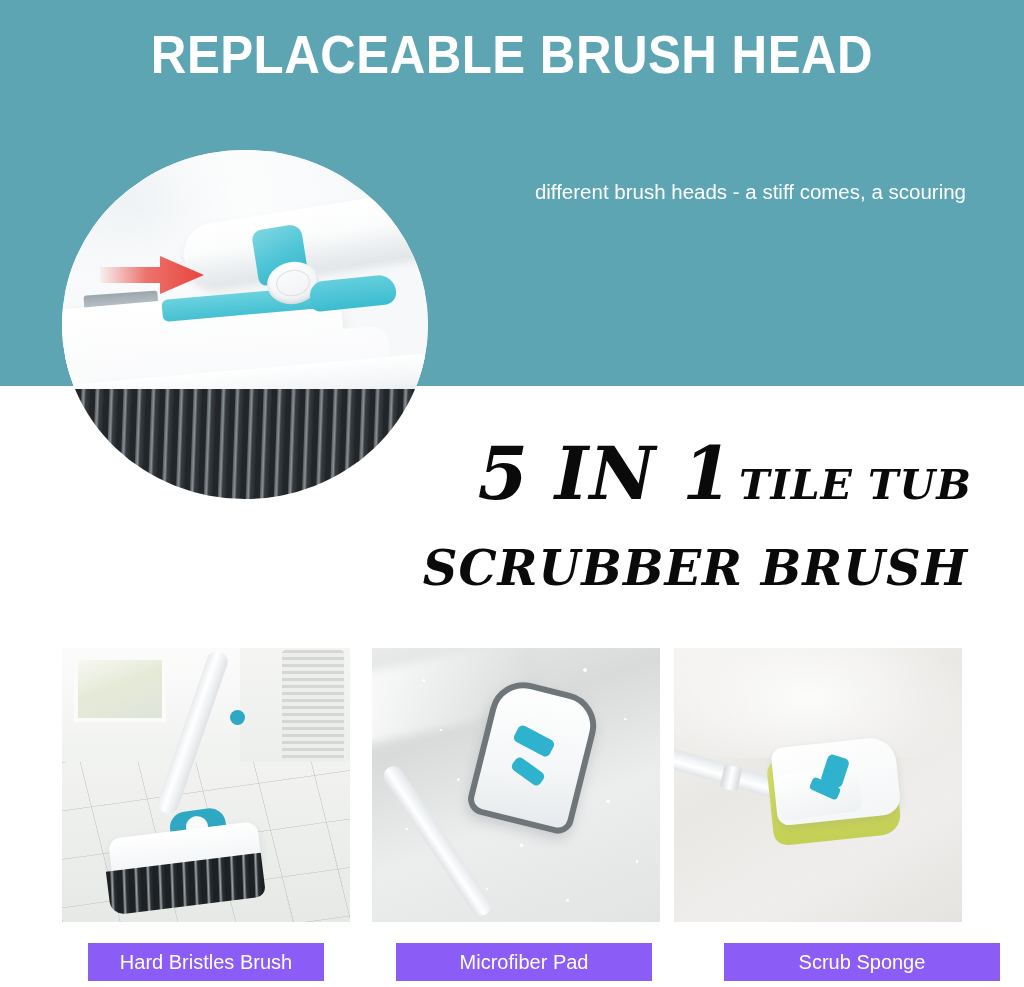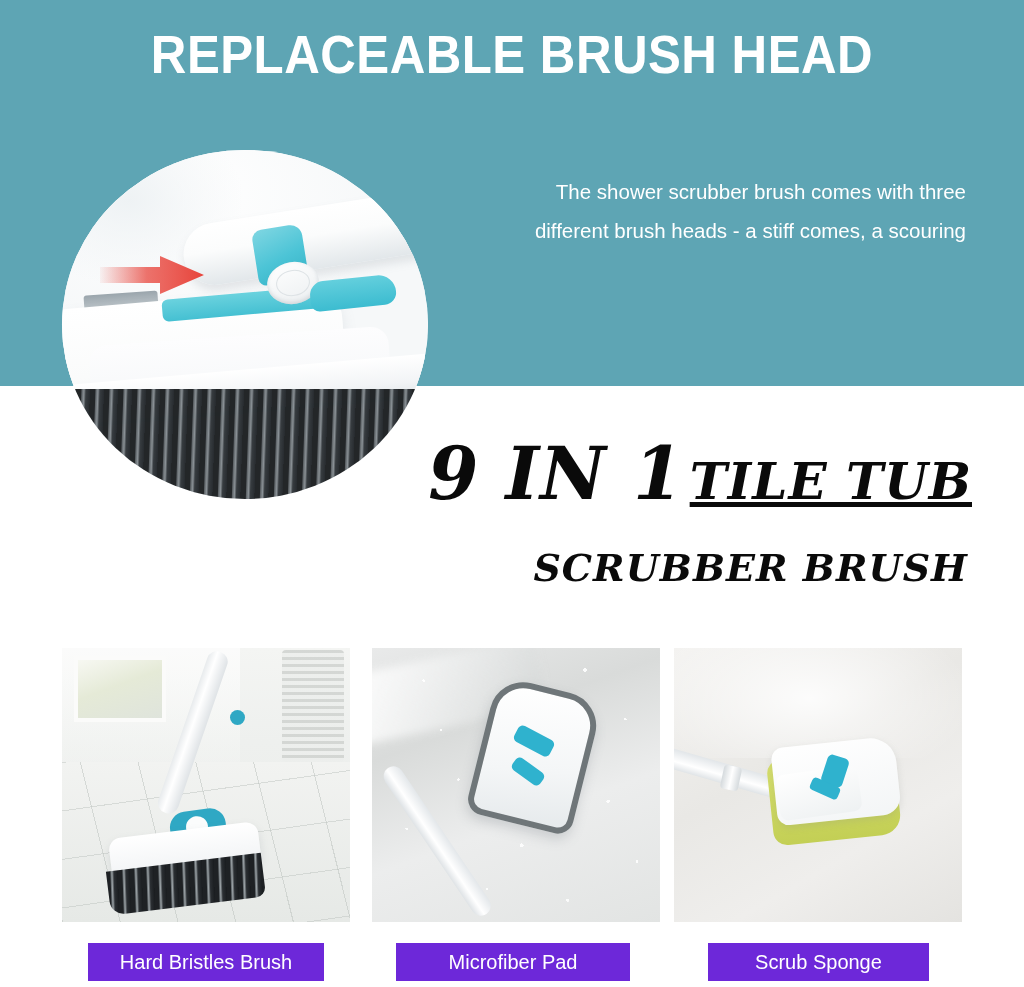--- a/index.html
+++ b/index.html
@@ -197,28 +197,27 @@
   .slogan-line1 {
     display: block;
     white-space: nowrap;
     line-height: 76px;
   }
   .slogan-big {
     font-size: 72px;
     letter-spacing: 1px;
   }
   .slogan-small {
-    font-size: 50px;
+    font-size: 41px;
     letter-spacing: 1px;
-    text-decoration: underline;
   }
   .slogan-line2 {
     display: block;
     white-space: nowrap;
-    font-size: 38px;
+    font-size: 48px;
     letter-spacing: 1px;
     line-height: 72px;
     padding-right: 4px;
   }
 
   
   .photo-row {
     position: absolute;
     left: 0; top: 648px;
     width: 1024px; height: 280px;
@@ -447,40 +446,39 @@
     background: linear-gradient(90deg, #d5dadd, #ffffff 50%, #d5dadd);
     border-radius: 4px;
     transform: rotate(12deg);
   }
 
   
   .caption {
     position: absolute;
     top: 943px;
     height: 38px;
-    background: #6d28d9;
+    background: #8b5cf6;
     color: #ffffff;
     font-size: 20px;
     line-height: 38px;
     text-align: center;
     white-space: nowrap;
   }
   .cap-1 { left: 88px;  width: 236px; }
-  .cap-2 { left: 396px; width: 234px; }
-  .cap-3 { left: 708px; width: 221px; }
+  .cap-2 { left: 396px; width: 256px; }
+  .cap-3 { left: 724px; width: 276px; }
 </style>
 </head>
 <body>
 
 <div class="hero-band"></div>
 
 <div class="hero-title">REPLACEABLE BRUSH HEAD</div>
 
 <div class="hero-paragraph">
-  <span class="pline">The shower scrubber brush comes with three</span>
   <span class="pline">different brush heads - a stiff comes, a scouring</span>
 </div>
 
 <div class="circle-photo">
   <div class="cp-inner"></div>
   <div class="cp-wash"></div>
 
   <div class="cp-handle"></div>
   <div class="cp-slot"></div>
   <div class="cp-body"></div>
@@ -500,21 +498,21 @@
         <stop offset="45%" stop-color="#e8453c" stop-opacity="0.75"></stop>
         <stop offset="100%" stop-color="#e8453c" stop-opacity="1"></stop>
       </linearGradient>
     </defs>
     <path d="M2,14 L62,14 L62,3 L106,22 L62,41 L62,30 L2,30 Z" fill="url(#arrGrad)"></path>
   </svg>
 </div>
 
 <div class="slogan">
   <span class="slogan-line1">
-    <span class="slogan-big">9 IN 1</span>
+    <span class="slogan-big">5 IN 1</span>
     <span class="slogan-small">TILE TUB</span>
   </span>
   <span class="slogan-line2">SCRUBBER BRUSH</span>
 </div>
 
 <div class="photo-row">
 
   <div class="photo-cell cell-1">
     <div class="scene-tile"></div>
     <div class="tile-wall"></div>

